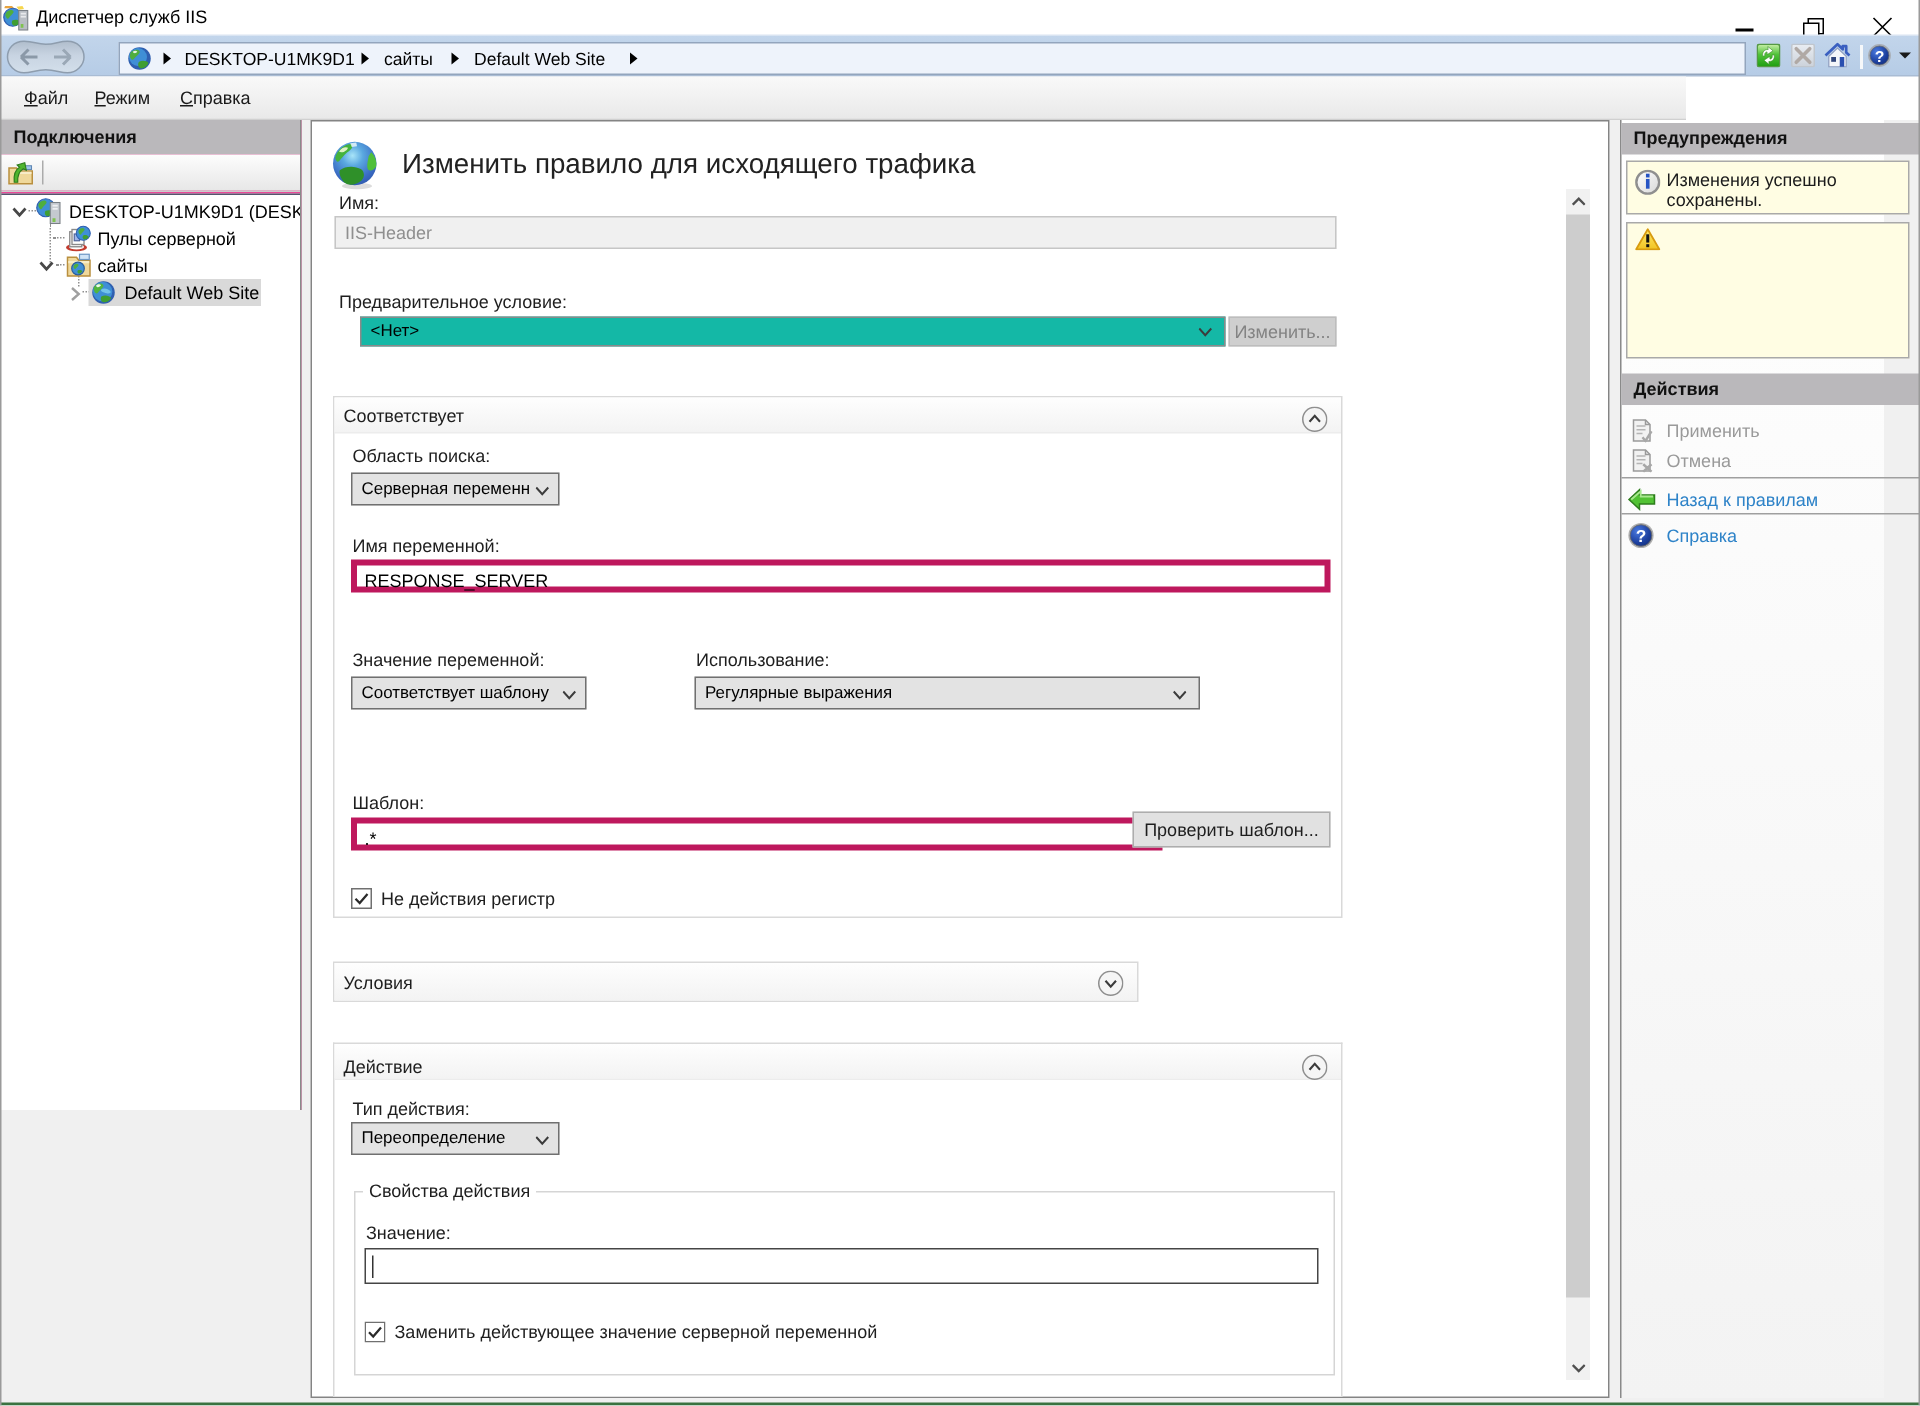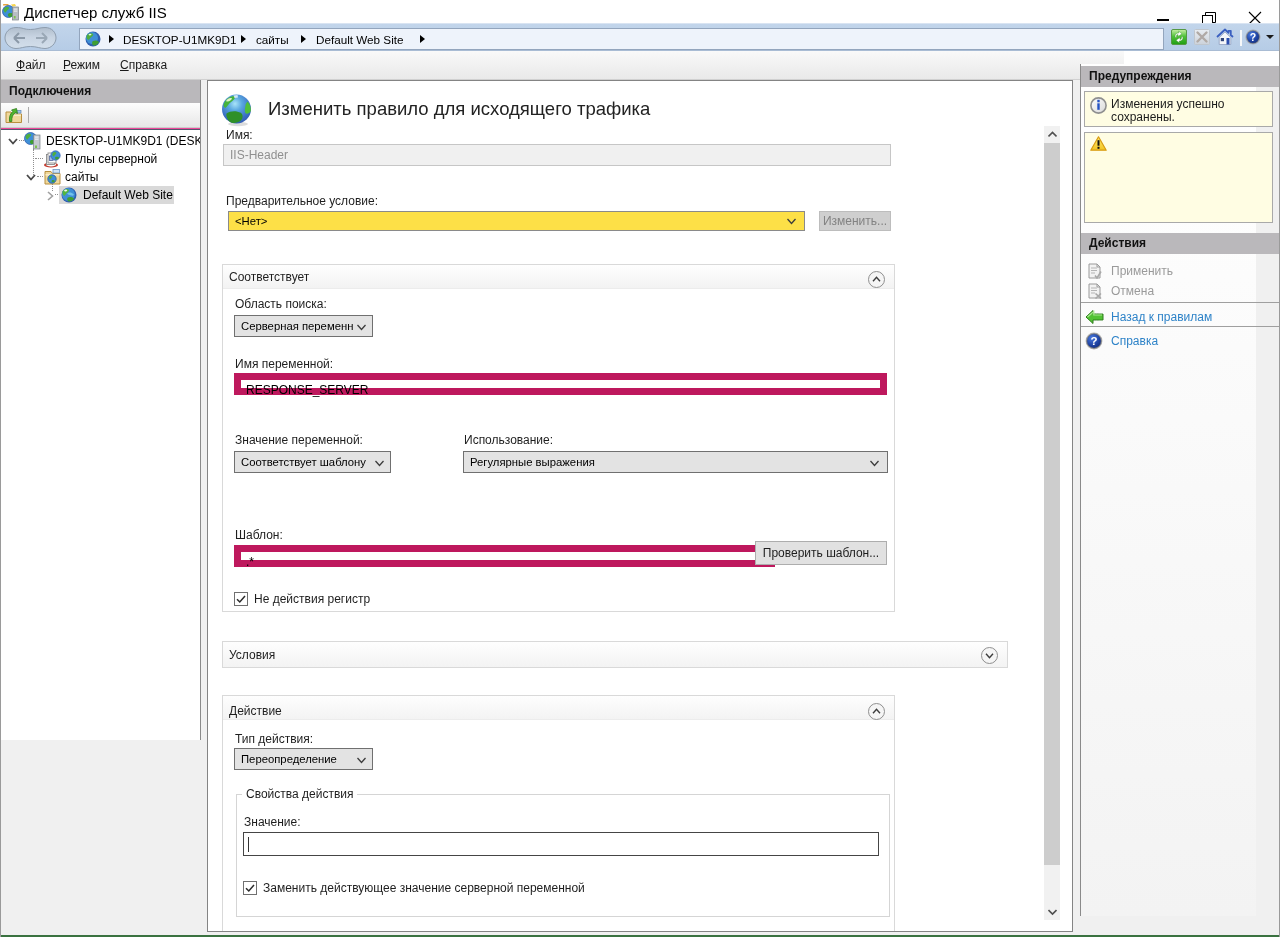--- a/index.html
+++ b/index.html
@@ -4,21 +4,21 @@
 <style>
   * { margin:0; padding:0; box-sizing:border-box; }
   html,body { width:1280px; height:937px; overflow:hidden; }
   body { font-family:"Liberation Sans", sans-serif; font-size:12px; color:#000; position:relative; background:#fff; }
   #contentbg { left:0; top:80px; width:1280px; height:857px; background:#f0f0f0; }
   #winborders { left:0; top:0; width:1280px; height:937px; border-left:1px solid #9a9a9a; border-right:1px solid #9a9a9a; pointer-events:none; z-index:50; }
   .abs { position:absolute; }
 
   
   #titlebar { left:0; top:0; width:1280px; height:23px; background:#fff; }
-  #titletext { left:24px; top:4px; font-size:15px; color:#000; }
+  #titletext { left:24px; top:4px; font-size:12px; color:#000; }
 
   
   #addrbar { left:0; top:23px; width:1280px; height:28px;
     background:linear-gradient(#c2d5eb,#b6cce6); border-top:1px solid #d9e4f2; border-bottom:1px solid #a9bcd4; }
   #crumbbox { left:79px; top:4px; width:1085px; height:22px; background:#eef3fb;
     border:1px solid #93a5bd; }
   .crumbtxt { top:4px; font-size:11.7px; color:#000; }
   .crumbarrow { top:6px; width:0; height:0; border-left:5px solid #000; border-top:4.5px solid transparent; border-bottom:4.5px solid transparent; }
 
   
@@ -35,29 +35,29 @@
   #lefthdr { left:0; top:0; width:200px; height:23px; background:#bab8bb; }
   #lefthdr span { position:absolute; left:9px; top:4px; font-weight:bold; font-size:12px; color:#111; }
   #lefttb { left:0; top:23px; width:200px; height:25px; background:linear-gradient(#fdfdfd,#e7e7e7); border-bottom:1px solid #cccccc; }
   #treearea { left:0; top:49px; width:200px; height:803px; background:#fff; border-top:1px solid #55556e; }
   .treerow { height:18px; font-size:12px; white-space:nowrap; }
   .sel { background:#d9d9d9; }
 
   
   #mainpanel { left:207px; top:80px; width:866px; height:852px; background:#fff; border:1px solid #848484; }
   .lbl { font-size:12px; color:#1e1e1e; white-space:nowrap; }
-  .inputbox { border:7px solid #be185d; background:#fff; font-size:12px; }
+  .inputbox { border:4px solid #be185d; background:#fff; font-size:12px; }
   .combo { border:1px solid #707070; background:#e3e3e3; font-size:11.3px; white-space:nowrap; overflow:hidden; }
   .combochev { position:absolute; width:9px; height:9px; }
   .secbox { border:1px solid #d9d9d9; background:#fff; }
   .sechdr { position:absolute; left:0; top:0; right:0; height:24px; background:linear-gradient(#fefefe,#f3f3f3); border-bottom:1px solid #ececec; }
   .sectitle { position:absolute; left:6px; top:5px; font-size:12px; color:#1e1e1e; }
 
   
-  #rightpanel { left:1080px; top:64px; width:176px; height:852px;
+  #rightpanel { left:1080px; top:80px; width:176px; height:852px;
     background:linear-gradient(#ffffff,#f3f3f3); border-left:1px solid #8a8a8a; }
   .rhdr { position:absolute; left:0; width:199px; height:21px; background:#bab8bb; }
   .rhdr span { position:absolute; left:8px; top:3px; font-weight:bold; font-size:12px; color:#111; }
   .ybox { position:absolute; left:3px; width:189px; background:#fffde3; border:1px solid #a9a9a9; }
   .ytxt { position:absolute; left:26px; font-size:12px; color:#1c1c1c; line-height:12.7px; }
   .alink { position:absolute; font-size:12px; }
 
   
   #bottomstrip { left:0; top:932px; width:1280px; height:5px; background:#f0f0f0; border-bottom:2px solid #3a7240; }
 </style>
@@ -269,21 +269,21 @@
     <path d="M2.5 11 C4 5.5 9 1.8 13.5 2 C15.2 4.3 12 6.5 10 8 C8 9.5 6.5 12 5 13.5 C3.8 14.5 2.8 13 2.5 11 Z" fill="#45b33c"></path>
     <path d="M5 7 C6.5 4.5 9.5 3.5 11 4.5 C10.5 6.5 7 8.5 5 7 Z" fill="#eef8d0" opacity="0.9"></path>
     <path d="M26.5 7.5 C29 10 30.3 13.5 29.8 17 C28.3 19.5 25.8 20.5 24.3 19 C23.3 16.5 24.3 13 24.8 10 Z" fill="#4fbf3a"></path>
     <path d="M5.5 19.5 C9.5 16.5 15.5 16.5 19.8 18.8 C22 20.5 22.3 23.8 20 26.3 C16.8 29.3 11.5 30 8.8 27.8 C6.5 25.8 4.8 21.8 5.5 19.5 Z" fill="#2f9029"></path>
     <path d="M12.5 1.5 L16.5 1 L17 3.5 L13.5 4 Z" fill="#e8f4fa" opacity="0.85"></path>
   </svg>
   <div class="abs" style="left:60px;top:17px;font-size:18.5px;color:#222;">Изменить правило для исходящего трафика</div>
   <div class="abs lbl" style="left:18px;top:47px;">Имя:</div>
   <div class="abs" style="left:15px;top:63px;width:668px;height:22px;background:#f0f0f0;border:1px solid #c6c6c6;color:#8f8f8f;font-size:12px;line-height:20px;padding-left:6px;">IIS-Header</div>
   <div class="abs lbl" style="left:18px;top:113px;">Предварительное условие:</div>
-  <div class="abs combo" style="left:20px;top:130px;width:577px;height:20px;line-height:18px;padding-left:6px;background:#fde047;border-color:#8a8a8a;">&lt;Нет&gt;
+  <div class="abs combo" style="left:32px;top:130px;width:577px;height:20px;line-height:18px;padding-left:6px;background:#14b8a6;border-color:#8a8a8a;">&lt;Нет&gt;
     <svg class="combochev" style="right:8px;top:5px;" viewBox="0 0 9 9">
         <path d="M0.5 2 L4.5 6.5 L8.5 2" fill="none" stroke="#3c3c3c" stroke-width="1.3"></path>
       </svg>
   </div>
   <div class="abs" style="left:611px;top:130px;width:72px;height:20px;background:#cfcfcf;border:1px solid #bdbdbd;color:#838383;font-size:12px;line-height:18px;text-align:center;">Изменить...</div>
 
   <div class="abs secbox" style="left:14px;top:183px;width:673px;height:348px;">
     <div class="sechdr"></div>
     <div class="sectitle">Соответствует</div>
     <svg class="abs" style="right:9px;top:6px;" width="17" height="17" viewBox="0 0 17 17">
@@ -298,36 +298,36 @@
     </div>
     <div class="abs lbl" style="left:12px;top:92px;">Имя переменной:</div>
     <div class="abs inputbox" style="left:11px;top:108px;width:653px;height:22px;line-height:20px;padding-left:5px;">RESPONSE_SERVER</div>
     <div class="abs lbl" style="left:12px;top:168px;">Значение переменной:</div>
     <div class="abs lbl" style="left:241px;top:168px;">Использование:</div>
     <div class="abs combo" style="left:11px;top:186px;width:157px;height:22px;line-height:20px;padding-left:6px;">Соответствует шаблону
       <svg class="combochev" style="right:6px;top:7px;" viewBox="0 0 9 9">
           <path d="M0.5 2 L4.5 6.5 L8.5 2" fill="none" stroke="#3c3c3c" stroke-width="1.3"></path>
         </svg>
     </div>
-    <div class="abs combo" style="left:240px;top:186px;width:425px;height:22px;line-height:20px;padding-left:6px;">Регулярные выражения
+    <div class="abs combo" style="left:240px;top:186px;width:337px;height:22px;line-height:20px;padding-left:6px;">Регулярные выражения
       <svg class="combochev" style="right:8px;top:7px;" viewBox="0 0 9 9">
           <path d="M0.5 2 L4.5 6.5 L8.5 2" fill="none" stroke="#3c3c3c" stroke-width="1.3"></path>
         </svg>
     </div>
     <div class="abs lbl" style="left:12px;top:263px;">Шаблон:</div>
     <div class="abs inputbox" style="left:11px;top:280px;width:541px;height:22px;line-height:20px;padding-left:5px;">.*</div>
     <div class="abs" style="left:532px;top:276px;width:132px;height:24px;background:#e1e1e1;border:1px solid #adadad;font-size:12px;line-height:22px;text-align:center;color:#1e1e1e;">Проверить шаблон...</div>
     <svg class="abs" style="left:11px;top:327px;" width="14" height="14" viewBox="0 0 14 14">
       <rect x="0.5" y="0.5" width="13" height="13" fill="#fff" stroke="#707070"></rect>
       <path d="M3 7.2 L5.8 10 L11 4" fill="none" stroke="#2b2b2b" stroke-width="1.5"></path>
     </svg>
     <div class="abs lbl" style="left:31px;top:327px;">Не действия регистр</div>
   </div>
 
-  <div class="abs secbox" style="left:14px;top:560px;width:786px;height:27px;">
+  <div class="abs secbox" style="left:14px;top:560px;width:537px;height:27px;">
     <div class="sechdr" style="height:25px;border-bottom:none;"></div>
     <div class="sectitle" style="top:6px;">Условия</div>
     <svg class="abs" style="right:9px;top:5px;" width="17" height="17" viewBox="0 0 17 17">
       <circle cx="8.5" cy="8.5" r="8" fill="#f5f5f5" stroke="#8f8f8f"></circle>
       <path d="M5 6.8 L8.5 10.8 L12 6.8" fill="none" stroke="#3c3c3c" stroke-width="1.4"></path>
     </svg>
   </div>
 
   <div class="abs secbox" style="left:14px;top:614px;width:673px;height:236px;border-bottom:none;">
     <div class="sechdr"></div>

